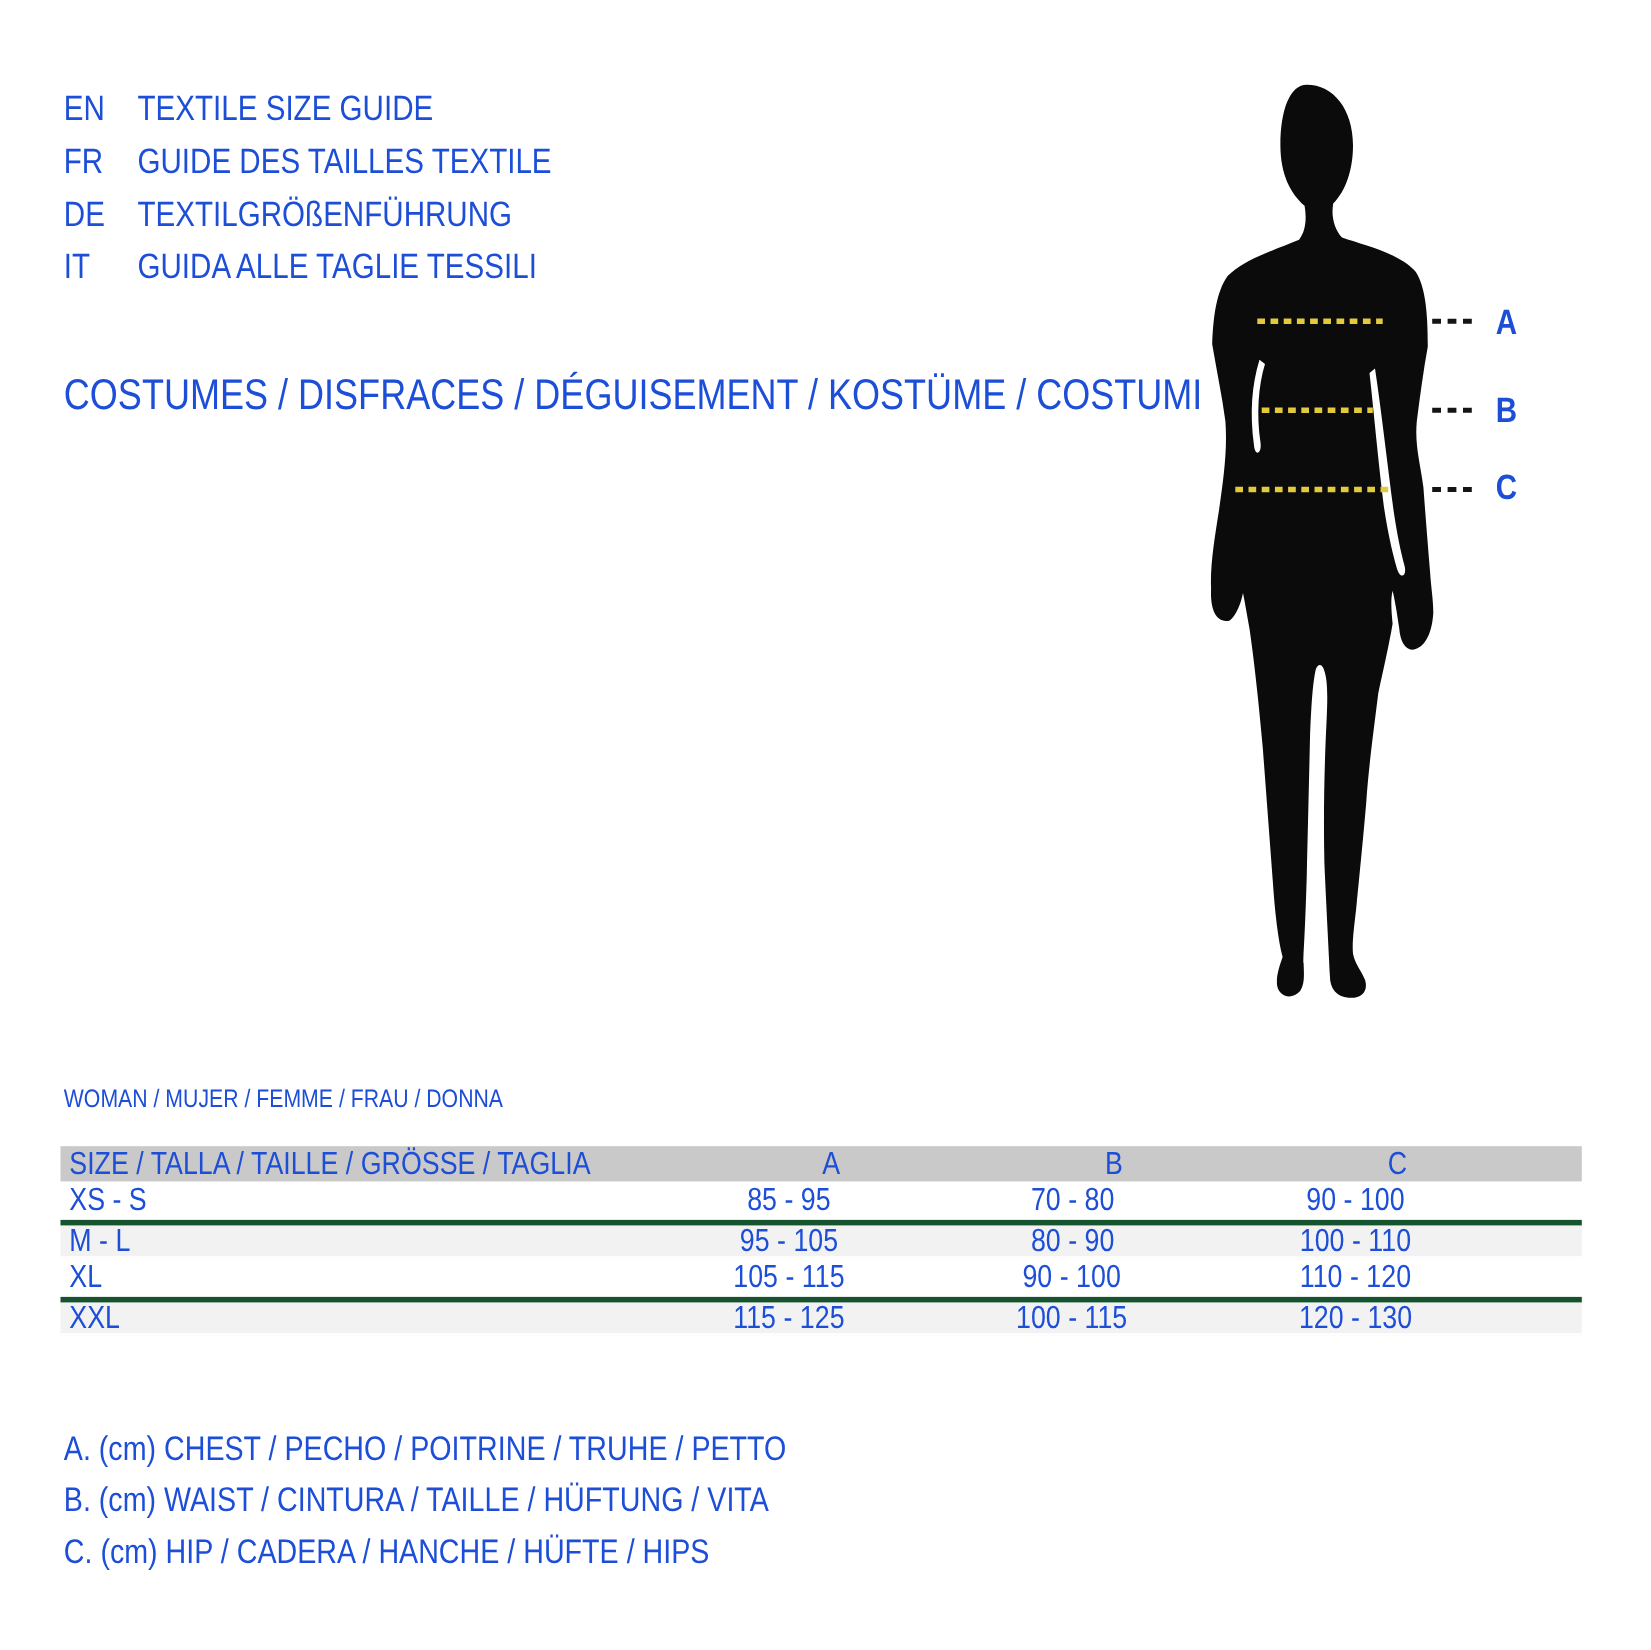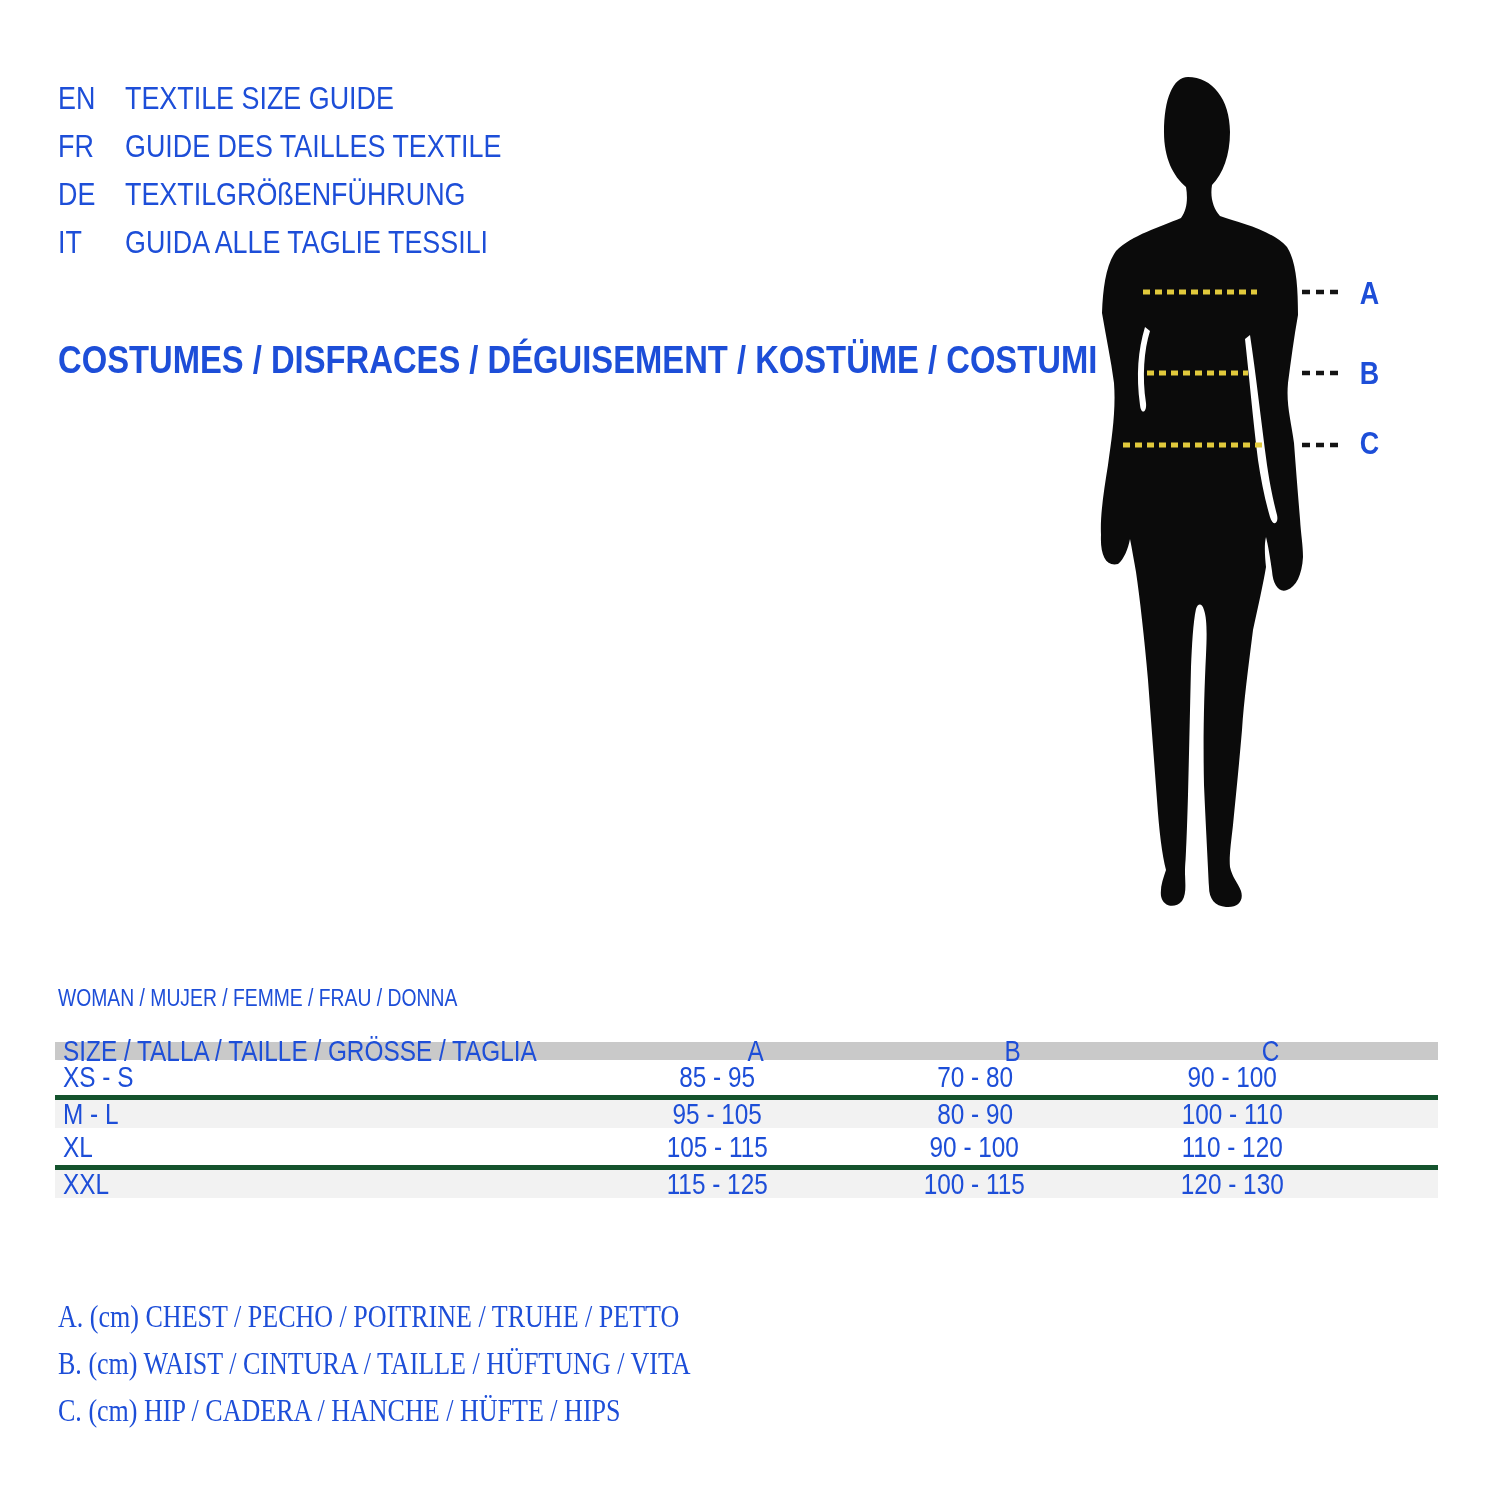--- a/index.html
+++ b/index.html
@@ -13,41 +13,41 @@
   
   .cx  { display:inline-block; transform:scaleX(0.84); transform-origin:0 50%; white-space:nowrap; }
   .cxc { display:inline-block; transform:scaleX(0.84); transform-origin:50% 50%; white-space:nowrap; }
 
   
   .langs { position:absolute; left:58px; top:74px; }
   .lang-row { display:flex; align-items:center; height:48px; font-size:32px; font-weight:500; }
   .lang-code { width:67px; flex:0 0 67px; }
 
   
-  .heading-costumes { position:absolute; left:58px; top:338px; font-size:39px; font-weight:bold; }
+  .heading-costumes { position:absolute; left:58px; top:338px; font-size:39px; font-weight:normal; }
 
   
   .figure-svg { position:absolute; left:1060px; top:75px; width:280px; height:840px; }
   .marker-label { position:absolute; left:1348px; width:44px; height:34px;
                   font-size:32px; font-weight:bold; text-align:center; line-height:34px; }
   .marker-a { top:276px; } .marker-b { top:356px; } .marker-c { top:426px; }
 
   
   .heading-woman { position:absolute; left:58px; top:985px; font-size:23px; font-weight:500; }
 
   
   .size-table { position:absolute; left:55px; top:1042px; width:1383px; font-size:29px; }
   .t-row { display:flex; align-items:center; height:35px; }
-  .t-head { height:18px; background:#c9c9c9; }
+  .t-head { height:32px; background:#c9c9c9; }
   .t-stripe { background:#f2f2f2; border-top:5px solid #14532d; border-bottom:2px solid #ffffff; }
   .c-size { flex:0 0 38.6%; padding-left:8px; text-align:left; overflow:visible; }
   .c-val  { flex:0 0 18.6%; text-align:center; }
 
   
-  .legend { position:absolute; left:58px; top:1293px;font-family:Liberation Serif, serif; }
+  .legend { position:absolute; left:58px; top:1293px; }
   .legend-row { height:47px; line-height:47px; font-size:31px; font-weight:500; }
 </style>
 </head>
 <body>
 
 <div class="canvas">
 
   <div class="langs">
     <div class="lang-row">
       <span class="lang-code"><span class="cx">EN</span></span>

